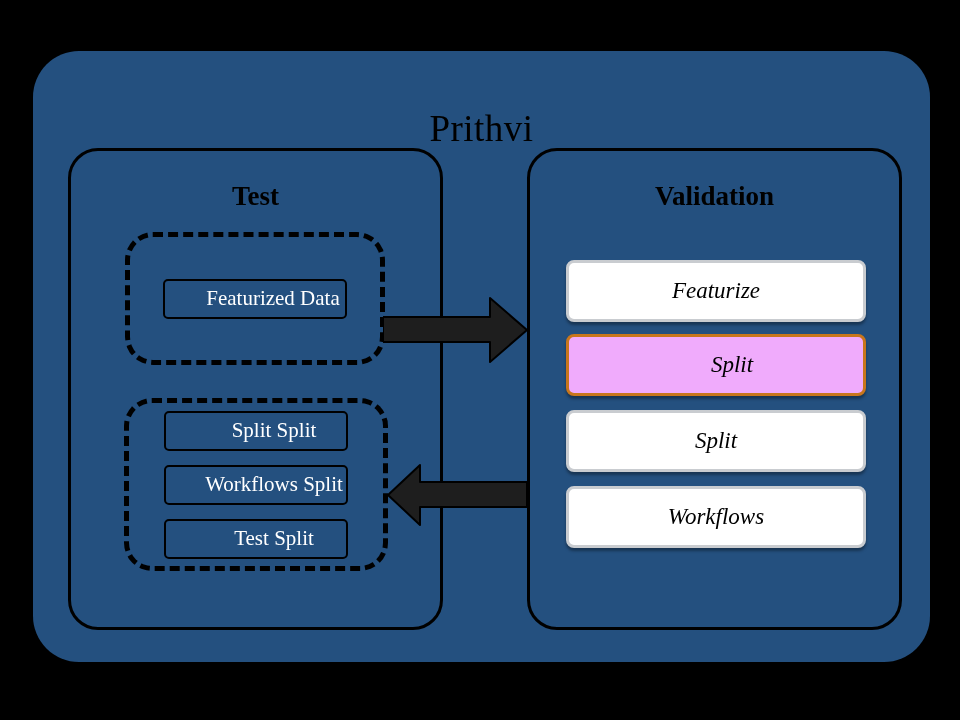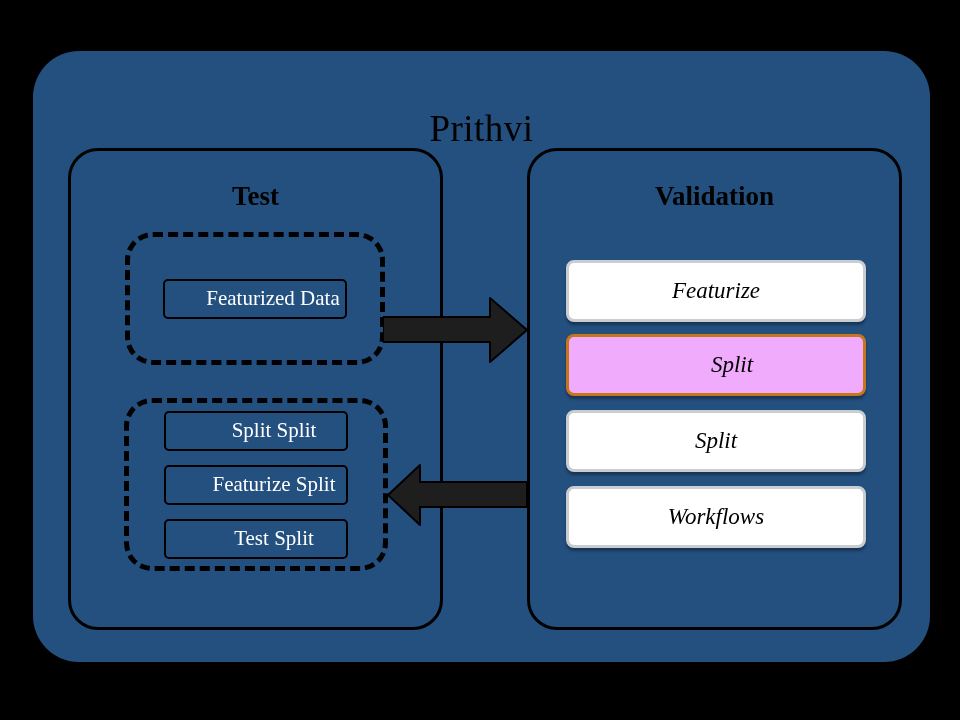--- a/index.html
+++ b/index.html
@@ -140,21 +140,21 @@
 
     <div class="panel panel-data">
       <div class="panel-title">Test</div>
 
       <div class="dashed-group group-featurized">
         <div class="node">Featurized Data</div>
       </div>
 
       <div class="dashed-group group-splits">
         <div class="node">Split Split</div>
-        <div class="node">Featurize Split</div>
+        <div class="node">Workflows Split</div>
         <div class="node">Test Split</div>
       </div>
     </div>
 
     <div class="panel panel-workflows">
       <div class="panel-title">Validation</div>
 
       <div class="wf-btn wf-btn-0">Featurize</div>
       <div class="wf-btn wf-btn-1 active">Split</div>
       <div class="wf-btn wf-btn-2">Split</div>

